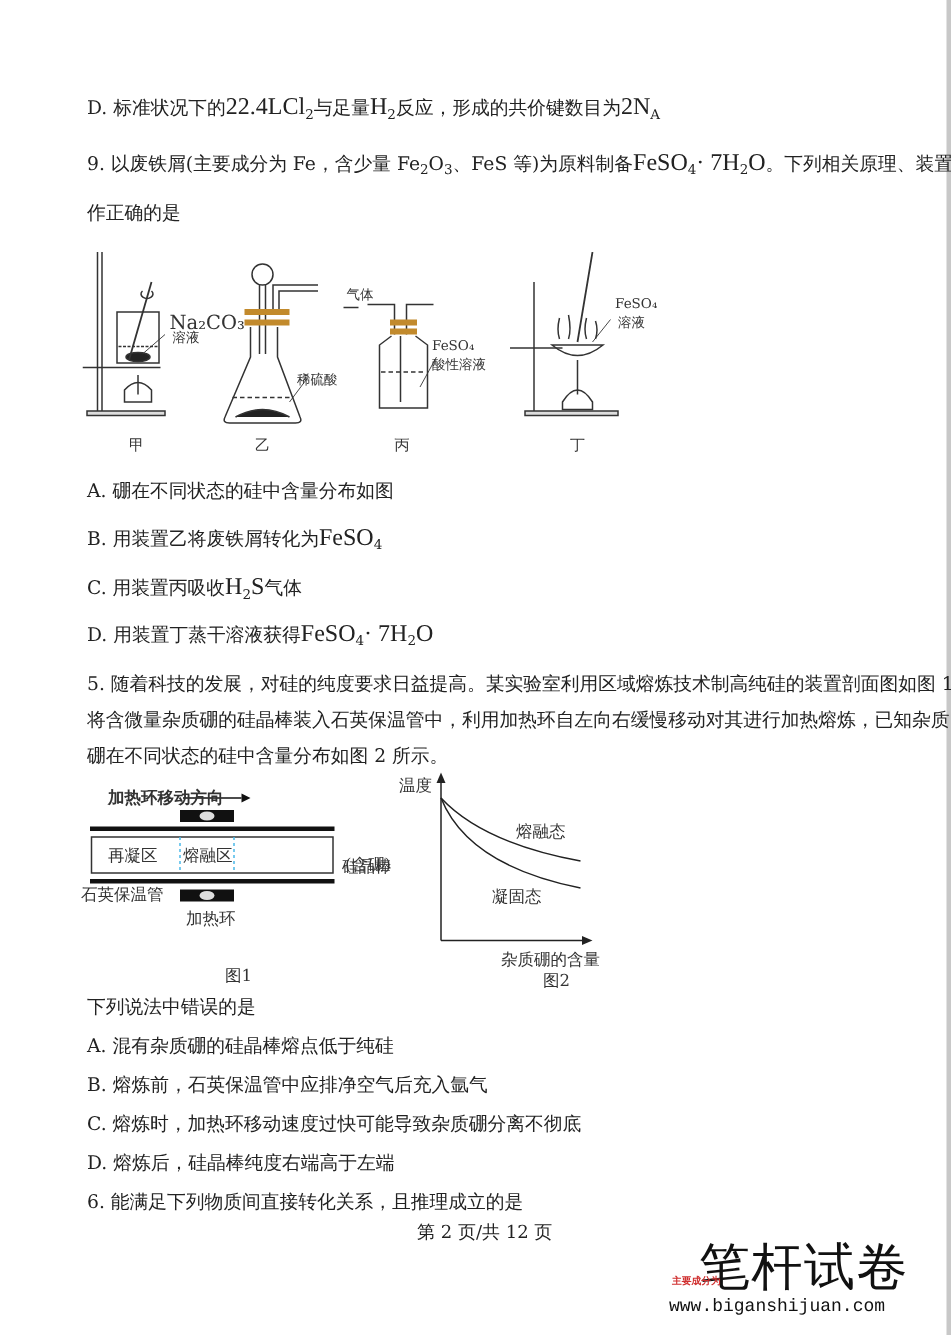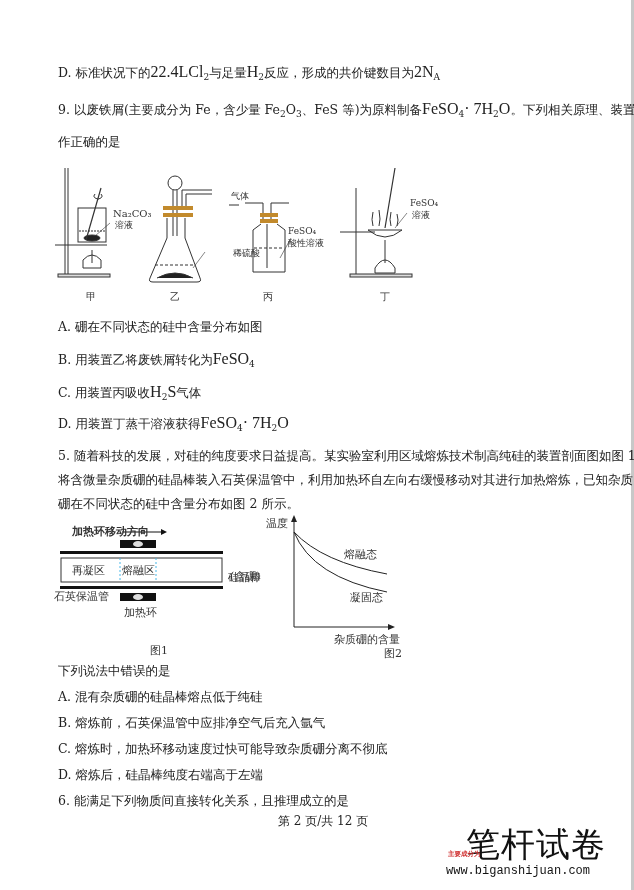--- a/index.html
+++ b/index.html
@@ -73,23 +73,23 @@
       <rect x="295" y="106" width="62" height="3" fill="#ddd"></rect>
       <line x1="285" y1="64" x2="320" y2="64"></line>
       <path d="M313 62 q17 14 34 0 z"></path>
       <line x1="330" y1="60" x2="340" y2="0" stroke-width="1.2"></line>
       <path d="M318 58 q-2 -6 0 -14 M324 58 q2 -6 0 -16 M336 58 q-2 -6 0 -14 M342 58 q2 -6 0 -12"></path>
       <path d="M320 100 q10 -16 20 0 v5 h-20 z"></path>
       <line x1="330" y1="72" x2="330" y2="95"></line>
       <line x1="352" y1="45" x2="340" y2="60" stroke-width=".6"></line>
     </g>
   </svg>
-  <div class="lbl" style="left:58px;top:40px;font-size:10px;">Na₂CO₃</div>
+  <div class="lbl" style="left:58px;top:40px;font-size:13px;">Na₂CO₃</div>
   <div class="lbl" style="left:60px;top:51px;font-size:9px;">溶液</div>
-  <div class="lbl" style="left:143px;top:79px;font-size:9px;margin-left:35px;">稀硫酸</div>
+  <div class="lbl" style="left:143px;top:79px;font-size:9px;">稀硫酸</div>
   <div class="lbl" style="left:176px;top:22px;font-size:9px;">气体</div>
   <div class="lbl" style="left:233px;top:58px;font-size:9px;">FeSO₄</div>
   <div class="lbl" style="left:233px;top:69px;font-size:9px;">酸性溶液</div>
   <div class="lbl" style="left:355px;top:30px;font-size:9px;">FeSO₄</div>
   <div class="lbl" style="left:357px;top:41px;font-size:9px;">溶液</div>
   <div class="lbl" style="left:31px;top:122px;font-size:10px;">甲</div>
   <div class="lbl" style="left:115px;top:122px;font-size:10px;">乙</div>
   <div class="lbl" style="left:208px;top:122px;font-size:10px;">丙</div>
   <div class="lbl" style="left:325px;top:122px;font-size:10px;">丁</div>
 </div>
@@ -131,23 +131,23 @@
   <svg width="150" height="125">
     <line x1="32" y1="6" x2="32" y2="115" stroke="#222"></line>
     <polygon points="29,10 32,3 35,10" fill="#222"></polygon>
     <line x1="32" y1="115" x2="130" y2="115" stroke="#222"></line>
     <polygon points="126,112 133,115 126,118" fill="#222"></polygon>
     <path d="M32 20 Q60 50 125 62" stroke="#222" fill="none"></path>
     <path d="M32 20 Q50 65 125 80" stroke="#222" fill="none"></path>
   </svg>
   <div class="lbl" style="left:4px;top:4px;">温度</div>
   <div class="lbl" style="left:82px;top:35px;">熔融态</div>
-  <div class="lbl" style="left:88px;top:78px;">凝固态</div>
+  <div class="lbl" style="left:66px;top:78px;">凝固态</div>
   <div class="lbl" style="left:72px;top:120px;">杂质硼的含量</div>
-  <div class="lbl" style="left:90px;top:134px;padding-left:32px;">图2</div>
+  <div class="lbl" style="left:68px;top:134px;padding-left:32px;">图2</div>
 </div>
 
 <div class="line" style="top:663px">下列说法中错误的是</div>
 <div class="line" style="top:689px">A. 混有杂质硼的硅晶棒熔点低于纯硅</div>
 <div class="line" style="top:715px">B. 熔炼前，石英保温管中应排净空气后充入氩气</div>
 <div class="line" style="top:741px">C. 熔炼时，加热环移动速度过快可能导致杂质硼分离不彻底</div>
 <div class="line" style="top:767px">D. 熔炼后，硅晶棒纯度右端高于左端</div>
 <div class="line" style="top:793px">6. 能满足下列物质间直接转化关系，且推理成立的是</div>
 
 <div class="footer">第 2 页/共 12 页</div>

